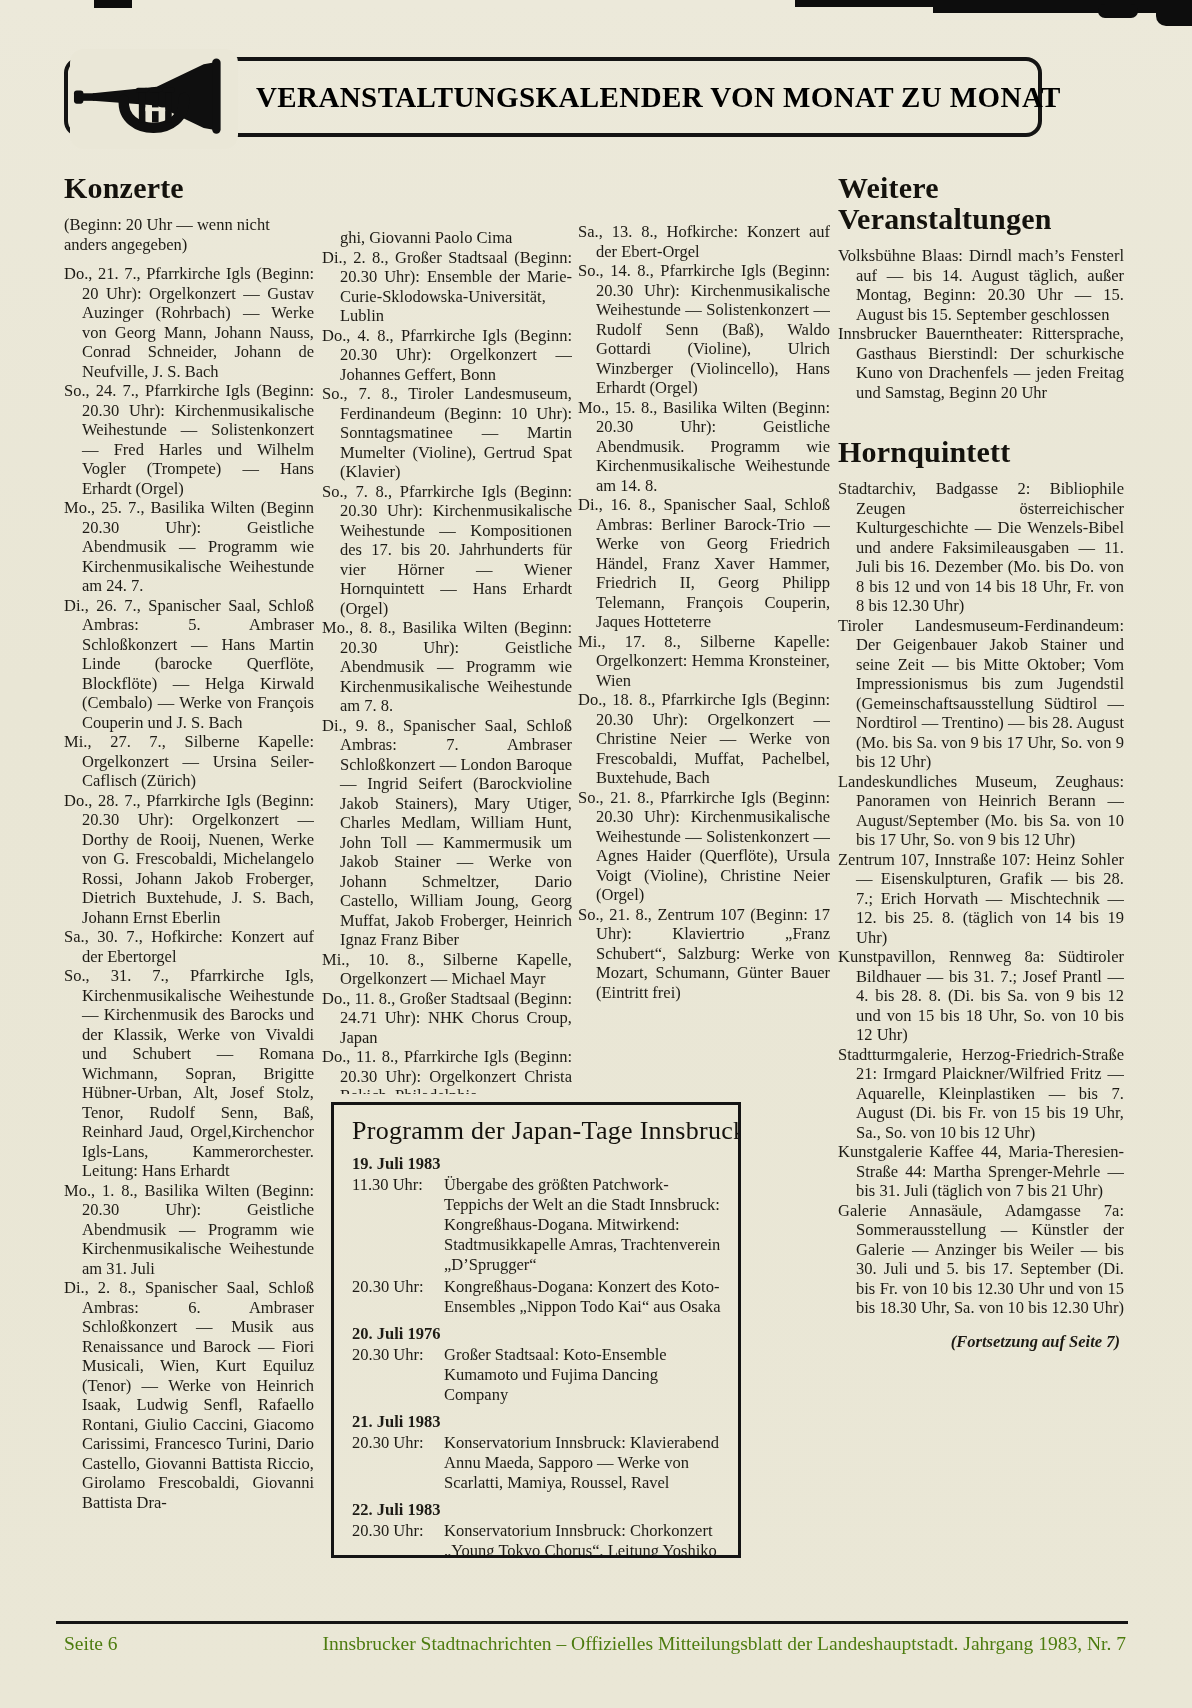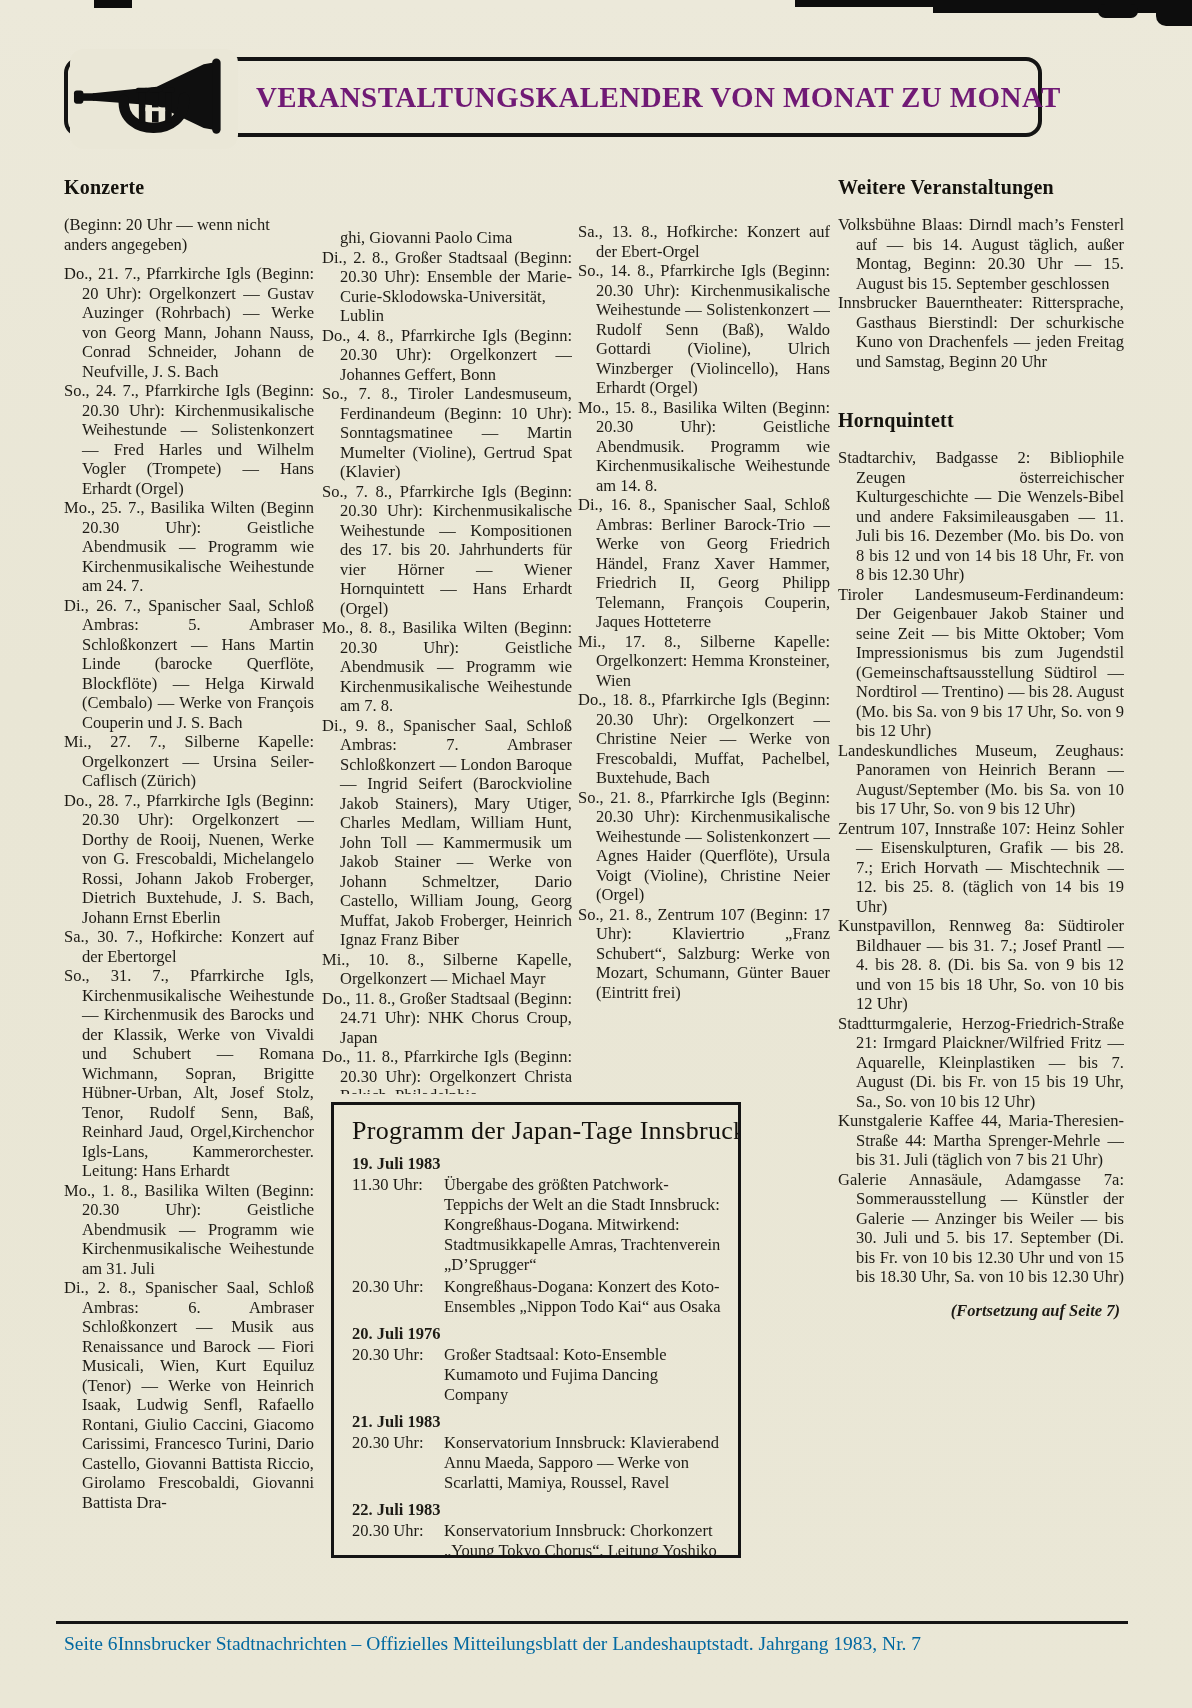--- a/index.html
+++ b/index.html
@@ -18,30 +18,30 @@
     border:4px solid #141414;border-radius:16px;box-sizing:border-box;
   }
   .masthead-icon{
     position:absolute;left:2px;top:-12px;width:168px;height:100px;
     background:#eae7d7;border-radius:14px;
   }
   .masthead-icon svg{display:block;margin:2px 0 0 2px;}
   .masthead-title{
     position:absolute;left:188px;top:50%;transform:translateY(-50%);
     font-size:29px;font-weight:bold;letter-spacing:.4px;white-space:nowrap;
-    color:#701a75;
+    color:#000000;
   }
   
   .col{position:absolute;box-sizing:border-box;overflow:hidden;}
   .col1{left:64px;top:172px;width:250px;height:1438px;}
   .col2{left:322px;top:228px;width:250px;height:866px;}
   .col3{left:578px;top:222px;width:252px;height:872px;}
   .col4{left:838px;top:172px;width:286px;height:1442px;}
   h2.sect{
-    font-size:20px;line-height:31px;font-weight:bold;margin:0 0 12px 0;
+    font-size:30px;line-height:31px;font-weight:bold;margin:0 0 12px 0;
     color:#14120d;letter-spacing:.2px;
   }
   h2.sect.mt{margin-top:34px;}
   .note{
     font-size:16.5px;line-height:19.5px;margin:0 0 10px 0;text-align:left;
   }
   .entries .rep-text{
     font-size:16.5px;line-height:19.5px;margin:0;
     padding-left:18px;text-indent:-18px;
     text-align:justify;overflow-wrap:break-word;
@@ -71,22 +71,22 @@
   }
   .japan-box .rep-label{width:92px;flex:0 0 92px;}
   .japan-box .rep-body{flex:1;text-align:left;}
   
   .footer-rule{
     position:absolute;left:56px;top:1621px;width:1072px;height:0;
     border-top:3px solid #141414;
   }
   .footer{
     position:absolute;left:64px;top:1633px;width:1062px;
-    display:flex;justify-content:flex-start;align-items:baseline;
-    font-size:19.5px;color:#0369a1;
+    display:flex;justify-content:space-between;align-items:baseline;
+    font-size:19.5px;color:#4d7c0f;
   }
 </style>
 </head>
 <body>
 
 <div class="artifact" style="left:94px;top:0;width:38px;height:8px"></div>
 <div class="artifact" style="left:795px;top:0;width:397px;height:7px"></div>
 <div class="artifact" style="left:933px;top:0;width:259px;height:13px"></div>
 <div class="artifact" style="left:1098px;top:4px;width:40px;height:14px;border-radius:7px"></div>
 <div class="artifact" style="left:1156px;top:0;width:36px;height:26px;border-bottom-left-radius:10px"></div>

